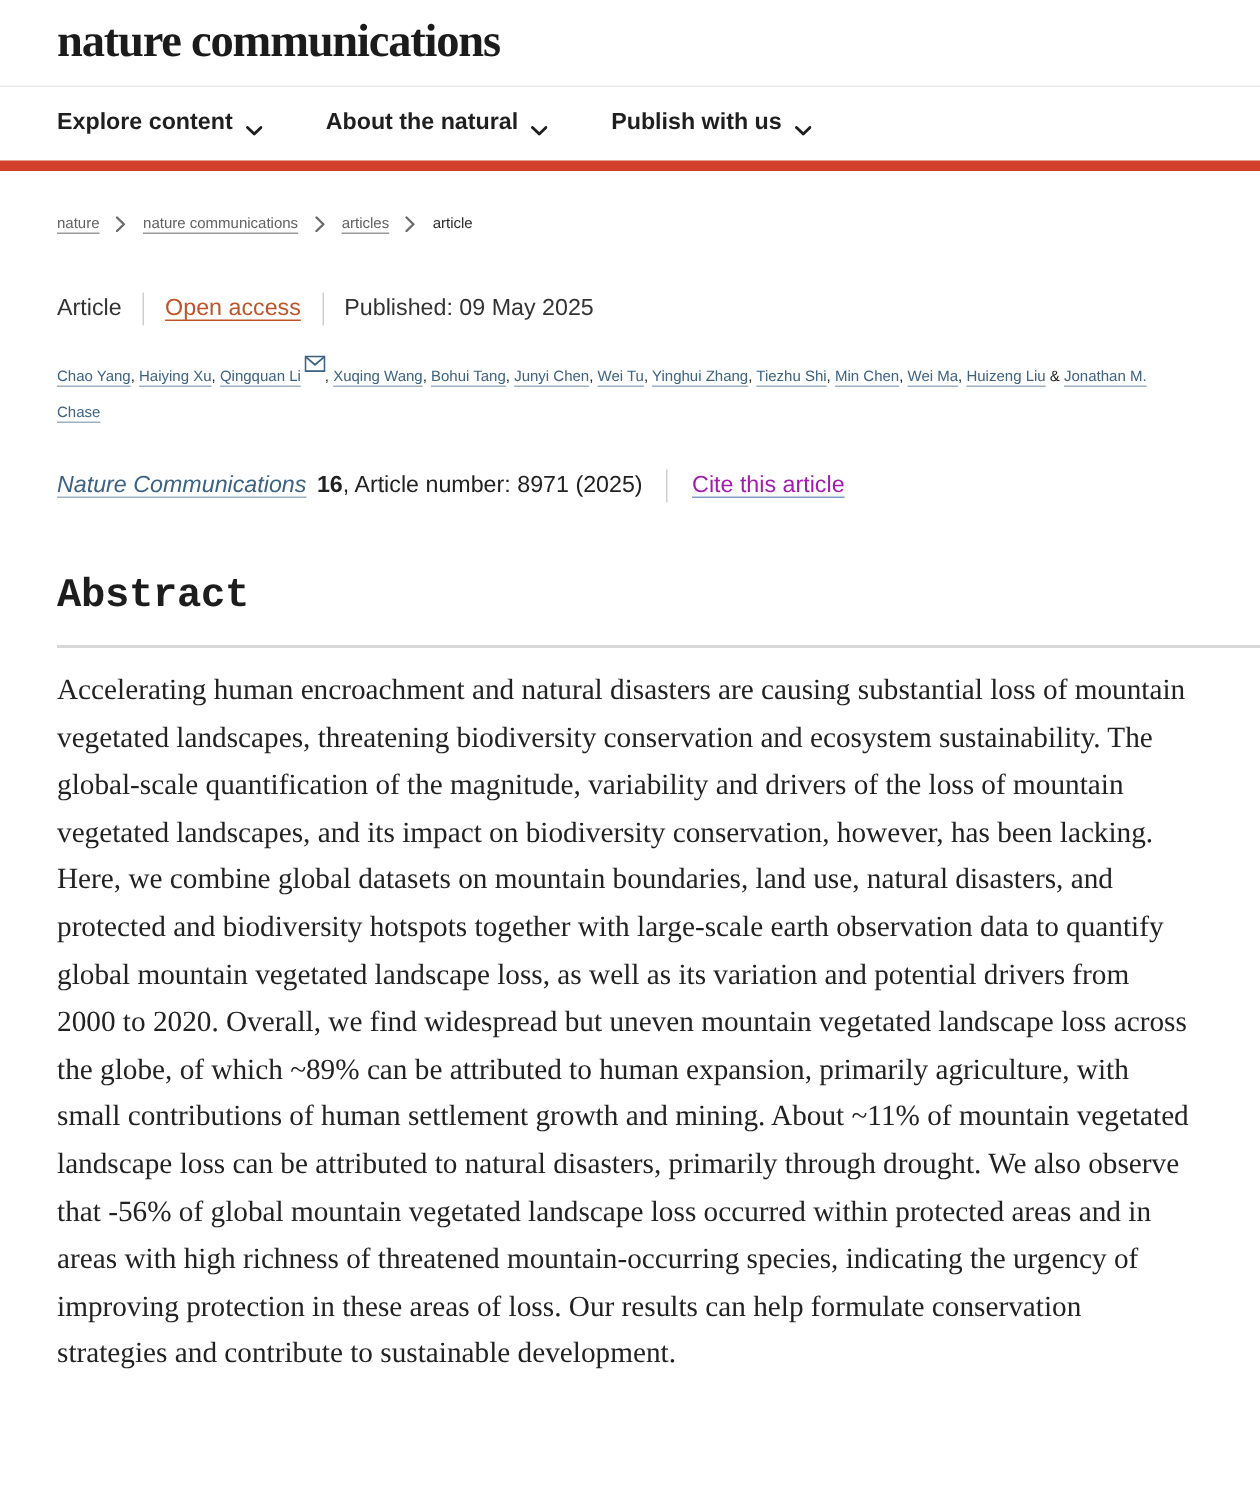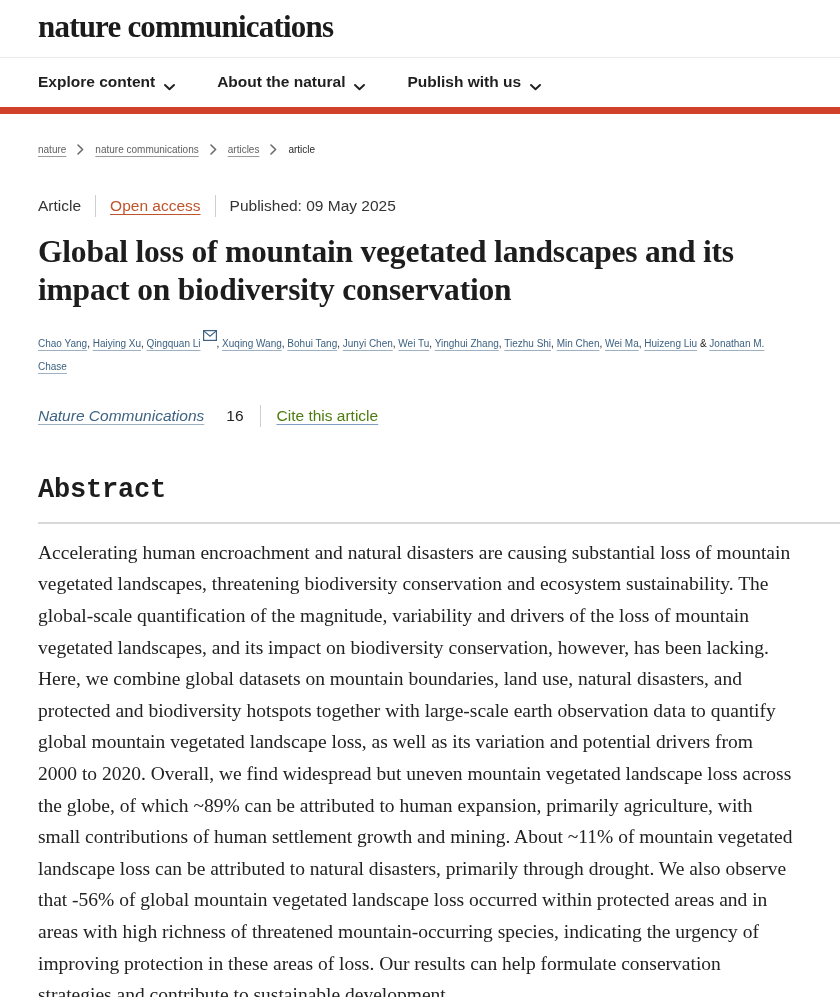--- a/index.html
+++ b/index.html
@@ -67,23 +67,23 @@
   }
   .author-sep { color:#222; }
   .mail-icon { vertical-align:6px; margin-left:2px; color:#3d6282; }
 
   
   .citation-line { margin-top:26px; display:flex; align-items:center; font-size:15.5px; color:#222; }
   .journal-link {
     font-style:italic; color:#3d6282; text-decoration:underline;
     text-decoration-color:#9db1c2; text-underline-offset:3px;
   }
-  .journal-volume { font-weight:400; margin-left:22px; }
+  .journal-volume { font-weight:700; margin-left:7px; }
   .cite-link {
-    color:#4d7c0f; text-decoration:underline;
+    color:#a21caf; text-decoration:underline;
     text-decoration-color:#7f9cc4; text-underline-offset:3px;
   }
 
   
   .abstract-section { margin-top:48px; padding-bottom:20px; }
   .abstract-heading {
     font-family:Liberation Mono, monospace;
     font-weight:700; font-size:27px; color:#1d1d1d;
     letter-spacing:-0.2px;
   }
@@ -157,30 +157,30 @@
     </div>
 
   <div class="article-meta">
     <span>Article</span>
     <span class="vsep"></span>
     <a class="open-access-link" style="color:#bf5329">Open access</a>
     <span class="vsep"></span>
     <span>Published: 09 May 2025</span>
   </div>
 
-  <h1 class="article-title">Global loss of mountain vegetated landscapes and its impact on biodiversity conservation</h1>
 
   <div class="author-list"><a class="author-link">Chao Yang</a><span class="author-sep">, </span><a class="author-link">Haiying Xu</a><span class="author-sep">, </span><a class="author-link">Qingquan Li</a><svg class="mail-icon" width="14" height="11" viewBox="0 0 14 11">
         <rect x="0.6" y="0.6" width="12.8" height="9.8" fill="none" stroke="currentColor" stroke-width="1.2"></rect>
         <path d="M0.8 0.9 L7 6.2 L13.2 0.9" fill="none" stroke="currentColor" stroke-width="1.2"></path>
       </svg><span class="author-sep">, </span><a class="author-link">Xuqing Wang</a><span class="author-sep">, </span><a class="author-link">Bohui Tang</a><span class="author-sep">, </span><a class="author-link">Junyi Chen</a><span class="author-sep">, </span><a class="author-link">Wei Tu</a><span class="author-sep">, </span><a class="author-link">Yinghui Zhang</a><span class="author-sep">, </span><a class="author-link">Tiezhu Shi</a><span class="author-sep">, </span><a class="author-link">Min Chen</a><span class="author-sep">, </span><a class="author-link">Wei Ma</a><span class="author-sep">, </span><a class="author-link">Huizeng Liu</a><span class="author-sep"> &amp; </span><a class="author-link">Jonathan M. Chase</a></div>
 
   <div class="citation-line">
     <a class="journal-link">Nature Communications</a>
     <span class="journal-volume">16</span>
+    <span>, Article number: 8971 (2025)</span>
     <span class="vsep" style="margin:0 16px;"></span>
     <a class="cite-link">Cite this article</a>
   </div>
 
   <section class="abstract-section">
     <h2 class="abstract-heading">Abstract</h2>
     <hr class="abstract-divider">
     <p class="abstract-text">Accelerating human encroachment and natural disasters are causing substantial loss of mountain vegetated landscapes, threatening biodiversity conservation and ecosystem sustainability. The global-scale quantification of the magnitude, variability and drivers of the loss of mountain vegetated landscapes, and its impact on biodiversity conservation, however, has been lacking. Here, we combine global datasets on mountain boundaries, land use, natural disasters, and protected and biodiversity hotspots together with large-scale earth observation data to quantify global mountain vegetated landscape loss, as well as its variation and potential drivers from 2000 to 2020. Overall, we find widespread but uneven mountain vegetated landscape loss across the globe, of which ~89% can be attributed to human expansion, primarily agriculture, with small contributions of human settlement growth and mining. About ~11% of mountain vegetated landscape loss can be attributed to natural disasters, primarily through drought. We also observe that -56% of global mountain vegetated landscape loss occurred within protected areas and in areas with high richness of threatened mountain-occurring species, indicating the urgency of improving protection in these areas of loss. Our results can help formulate conservation strategies and contribute to sustainable development.</p>
   </section>
 

